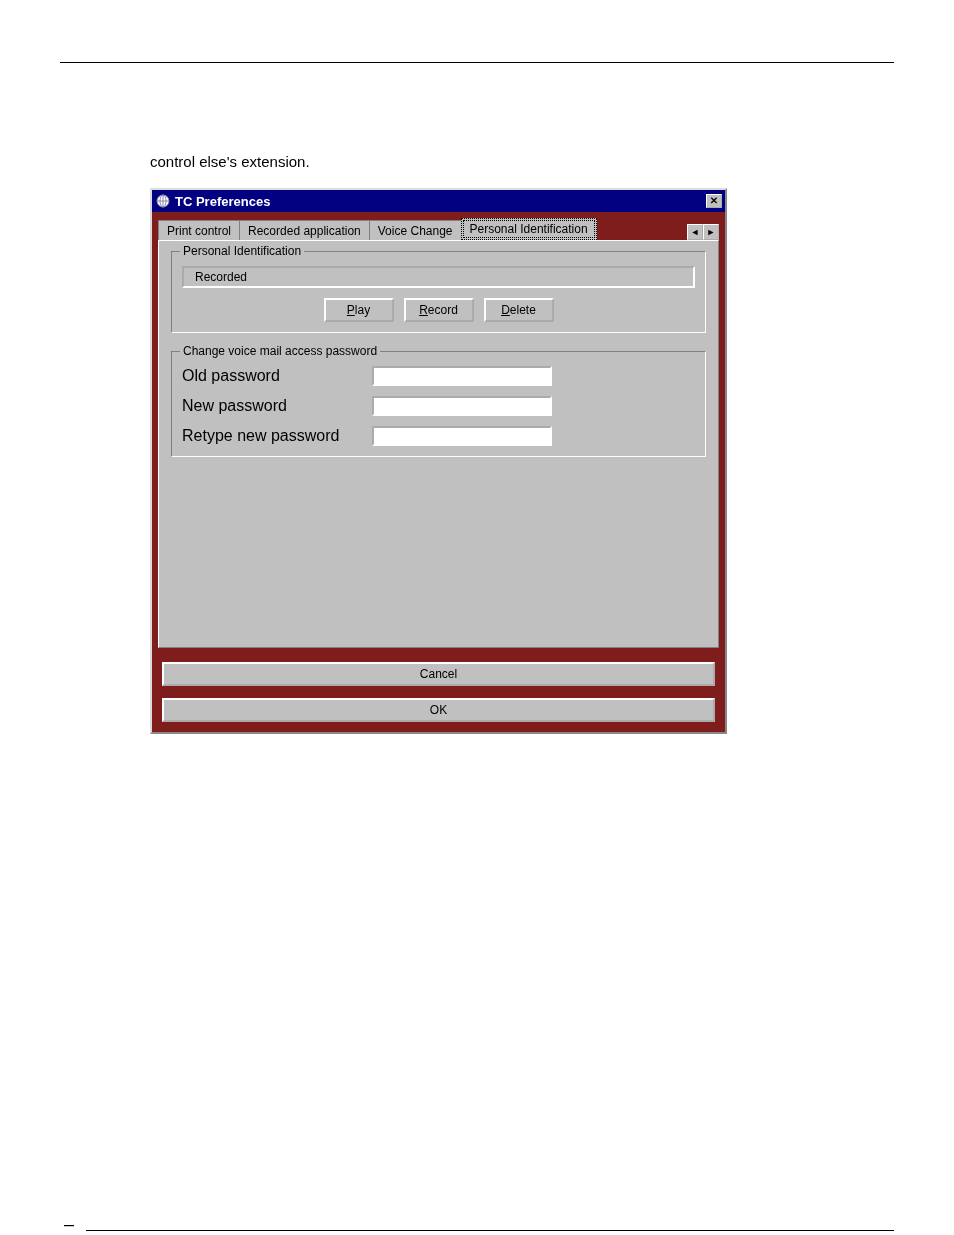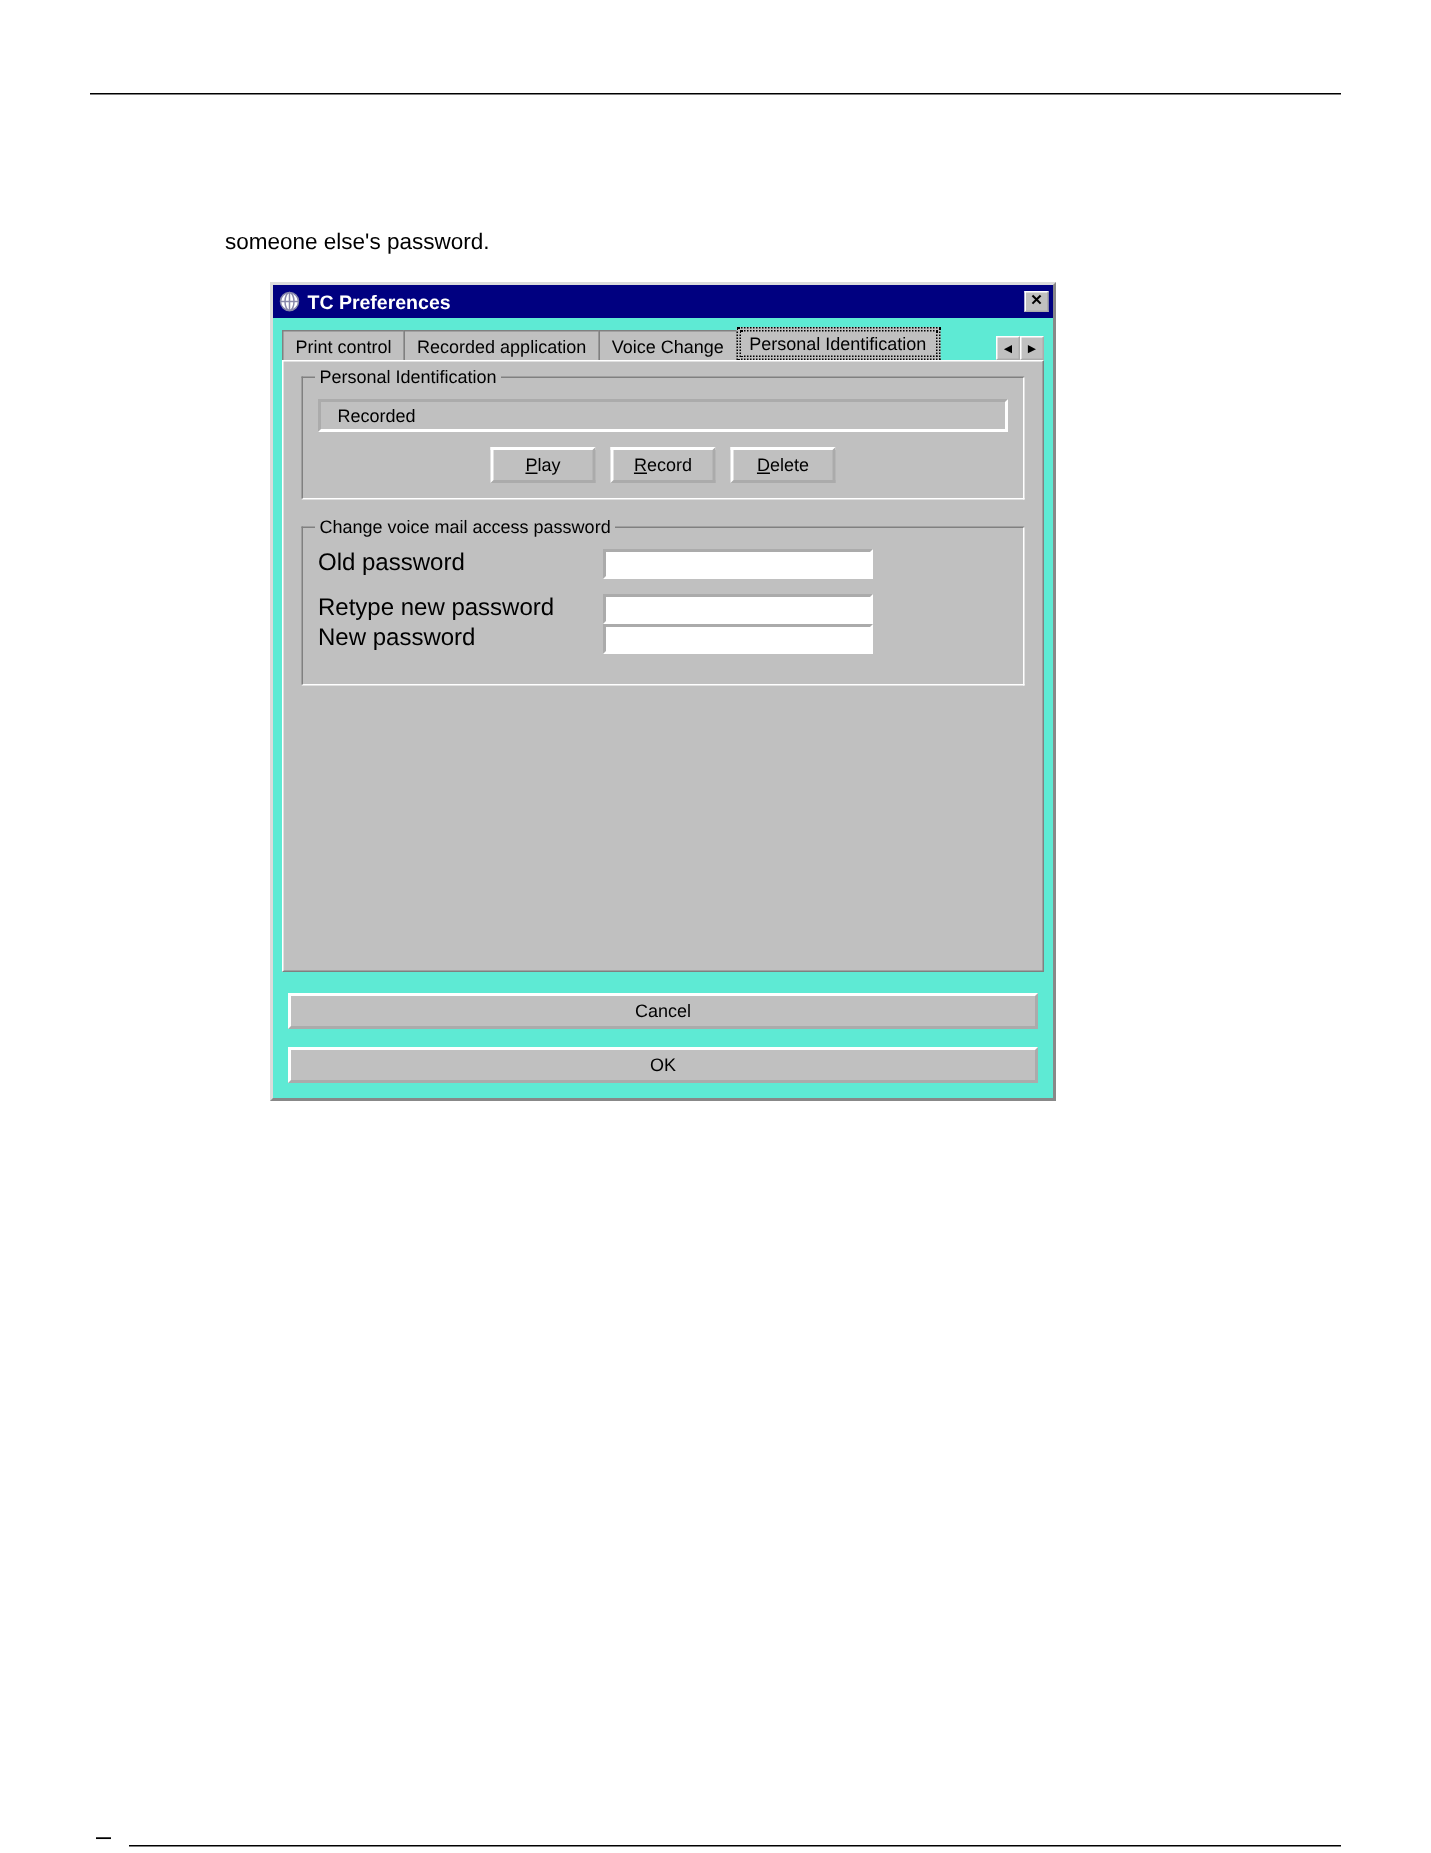--- a/index.html
+++ b/index.html
@@ -16,24 +16,24 @@
   .top-rule {
     border-top: 1px solid #000;
     margin: 12px 0 90px 0;
   }
   .intro {
     font-size: 15px;
     color: #000;
     margin: 0 0 18px 90px;
   }
   .dialog {
-    width: 524px;
-    margin-left: 120px;
+    width: 577px;
+    margin-left: 90px;
     border: 2px outset #dcdcdc;
-    background: #5eead4;
+    background: #7f1d1d;
     font-family: "MS Sans Serif", Tahoma, Arial, sans-serif;
     font-size: 12px;
   }
   .titlebar {
     background: #000080;
     color: #fff;
     display: flex;
     align-items: center;
     padding: 2px 3px;
     height: 22px;
@@ -200,21 +200,21 @@
     height: 0;
     margin-bottom: 8px;
   }
 </style>
 </head>
 <body>
 
 <div class="page">
   <div class="top-rule"></div>
 
-  <p class="intro">someone else's password.</p>
+  <p class="intro">control else's extension.</p>
 
   <div class="dialog">
     <div class="titlebar">
       <span class="icon">
         <svg width="14" height="14" viewBox="0 0 14 14">
           <circle cx="7" cy="7" r="6" fill="#fff" stroke="#88a" stroke-width="1"></circle>
           <line x1="1" y1="7" x2="13" y2="7" stroke="#88a" stroke-width="1"></line>
           <line x1="7" y1="1" x2="7" y2="13" stroke="#88a" stroke-width="1"></line>
           <ellipse cx="7" cy="7" rx="3" ry="6" fill="none" stroke="#88a" stroke-width="1"></ellipse>
         </svg>
@@ -253,26 +253,26 @@
             </div>
         </div>
       </div>
 
       <div class="groupbox" style="">
         <div class="legend">Change voice mail access password</div>
         <div class="pw-row">
           <div class="lbl">Old password</div>
           <input type="password" value="" style="">
         </div>
+        <div class="pw-row">
+          <div class="lbl">New password</div>
+          <input type="password" value="" style="">
+        </div>
         <div class="pw-row" style="margin-bottom:0;">
           <div class="lbl">Retype new password</div>
-          <input type="password" value="" style="">
-        </div>
-        <div class="pw-row">
-          <div class="lbl">New password</div>
           <input type="password" value="" style="">
         </div>
       </div>
 
     </div>
 
     <div class="dialog-footer">
       <div class="win-btn">Cancel</div>
       <div class="win-btn">OK</div>
     </div>

